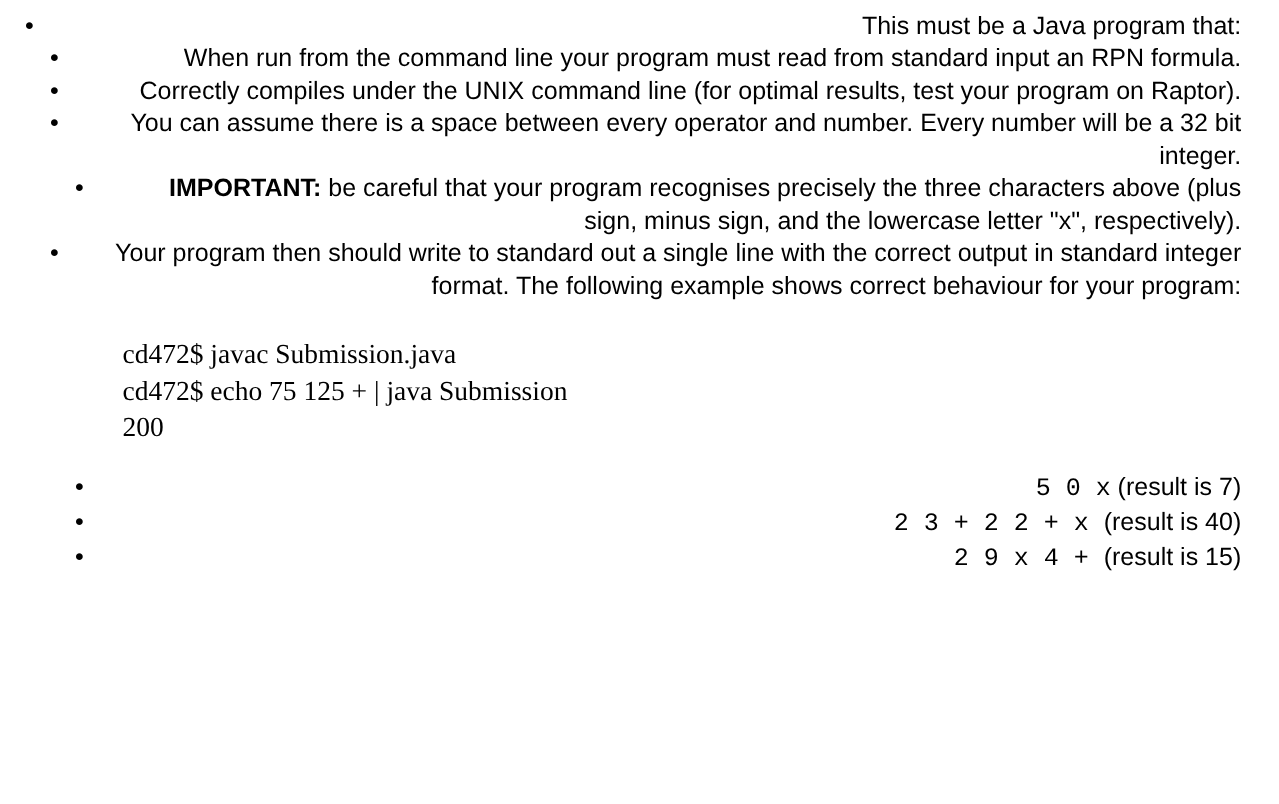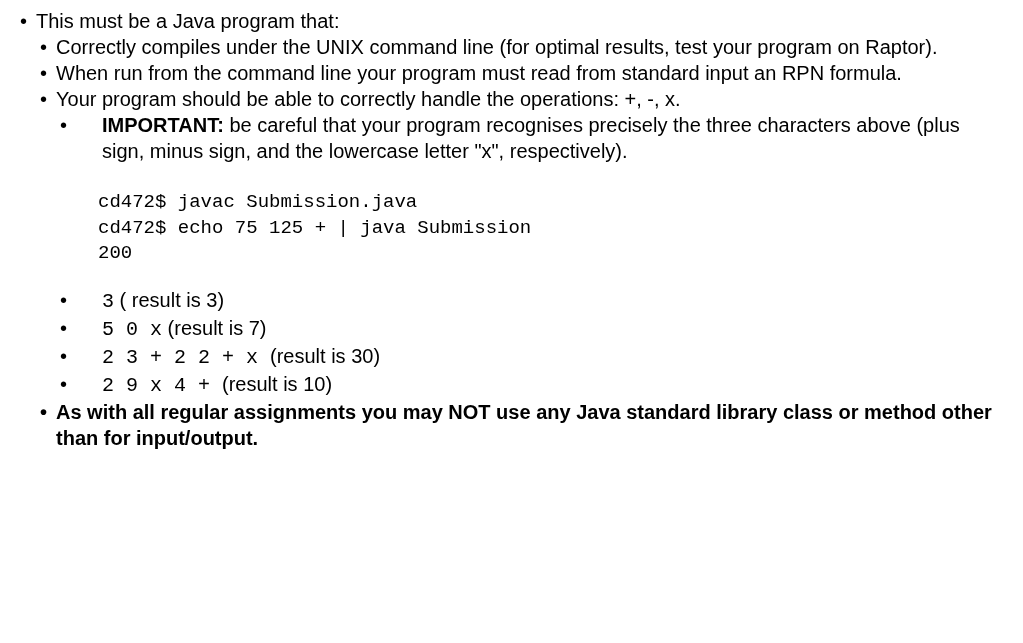--- a/index.html
+++ b/index.html
@@ -10,20 +10,21 @@
     body {
       font-family: Arial, Helvetica, sans-serif;
       font-size: 20px;
       line-height: 1.3;
       color: #000;
       background: #fff;
       padding: 8px 0;
     }
     ul {
       list-style: none;
+      text-align: right;
     }
     li {
       position: relative;
       padding-left: 20px;
     }
     li::before {
       content: "•";
       position: absolute;
       left: 4px;
       top: 0;
@@ -43,50 +44,49 @@
     .level-3 {
       padding-left: 102px;
     }
     .level-3::before {
       left: 60px;
     }
     .bold {
       font-weight: bold;
     }
     .code-block {
-      font-family: Liberation Mono, monospace;
-      font-size: 19px;
+      font-family: Liberation Serif, serif;
+      font-size: 22px;
       padding: 26px 0 20px 98px;
       white-space: pre;
       line-height: 1.35;
     }
     .mono {
       font-family: "Courier New", Courier, monospace;
     }
     .container {
       width: 1023px;
       padding-right: 30px;
     }
   </style>
 </head>
 <body>
 
 <div class="container">
   <ul>
     <li class="level-1"><span>This must be a Java program that:</span></li>
+    <li class="level-2"><span>When run from the command line your program must read from standard input an  RPN formula.</span></li>
     <li class="level-2"><span>Correctly compiles under the UNIX command line (for optimal results, test your program on Raptor).</span></li>
-    <li class="level-2"><span>When run from the command line your program must read from standard input an  RPN formula.</span></li>
-    <li class="level-2"><span>Your program should be able to correctly handle the operations: +, -, x.</span></li>
+    <li class="level-2"><span>You can assume there is a space between every operator and number.  Every number will be a 32 bit integer.</span></li>
     <li class="level-3"><span class="bold">IMPORTANT:</span><span> be careful that your program recognises precisely the three characters above (plus sign, minus sign, and the lowercase letter "x", respectively).</span></li>
+    <li class="level-2"><span>Your program then should write to standard out a single line with the correct output in standard integer format. The following example shows correct behaviour for your program:</span></li>
   </ul>
 
   <div class="code-block">cd472$ javac Submission.java
 cd472$ echo 75 125 + | java Submission
 200</div>
 
   <ul>
-    <li class="level-3"><span class="mono">3</span><span> ( result is 3)</span></li>
     <li class="level-3"><span class="mono">5  0 x</span><span> (result is 7)</span></li>
-    <li class="level-3"><span class="mono">2  3  +  2  2  +  x  </span><span> (result is 30)</span></li>
-    <li class="level-3"><span class="mono">2  9  x  4  +  </span><span> (result is 10)</span></li>
-    <li class="level-2 bold"><span>As with all regular assignments you may NOT use any Java standard library class or method other than for input/output.</span></li>
+    <li class="level-3"><span class="mono">2  3  +  2  2  +  x  </span><span> (result is 40)</span></li>
+    <li class="level-3"><span class="mono">2  9  x  4  +  </span><span> (result is 15)</span></li>
   </ul>
 </div>
 
 </body></html>

